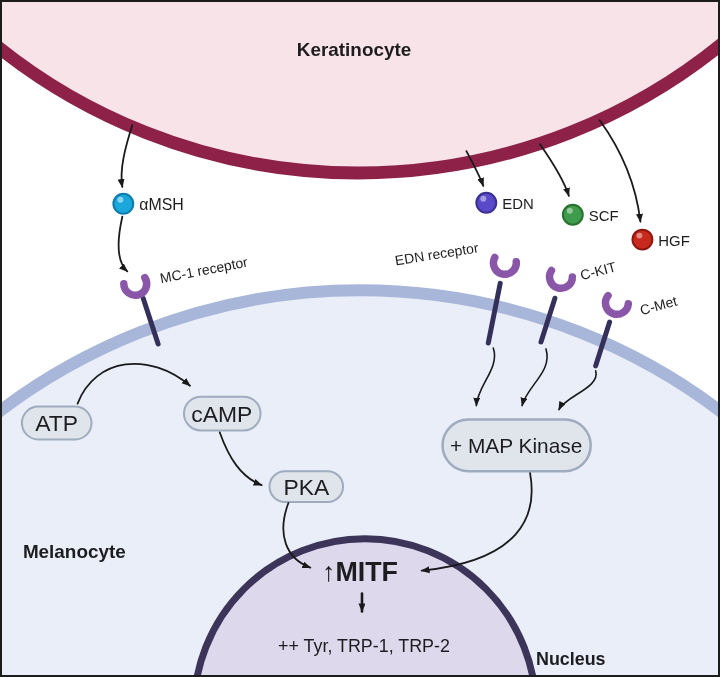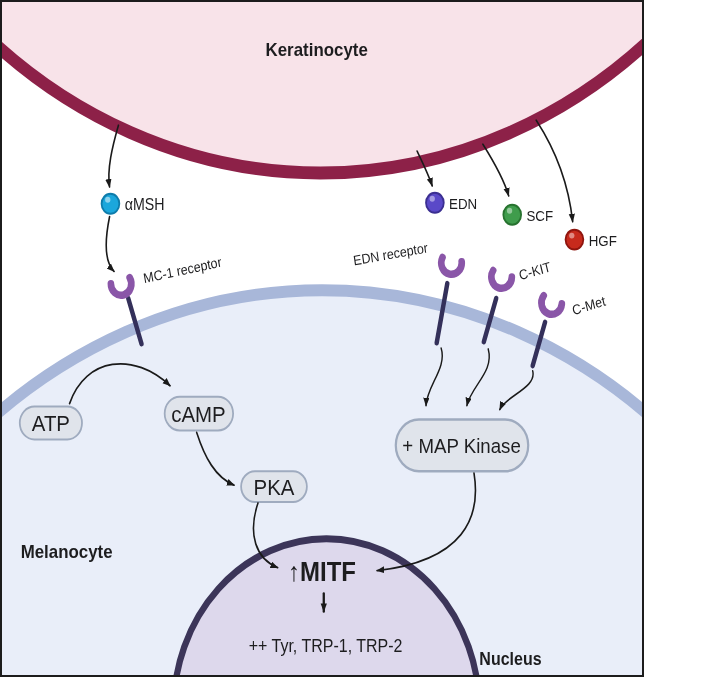--- a/index.html
+++ b/index.html
@@ -1,17 +1,17 @@
 <!DOCTYPE html>
 <html><head>
 <meta charset="utf-8">
 <style>
   html,body { margin:0; padding:0; background:#fff; }
   .frame {
-    position:relative; width:644px; height:677px;
+    position:relative; width:720px; height:677px;
     border:2px solid #1c1c1c; box-sizing:border-box; background:#fff;
     overflow:hidden;
   }
   svg { display:block; width:100%; height:100%; }
   text {
     font-family:"Liberation Sans","DejaVu Sans",sans-serif;
     fill:#1d1d1f;
   }
   .cell-label { font-weight:bold; }
   .arrow { fill:none; stroke-linecap:round; }

